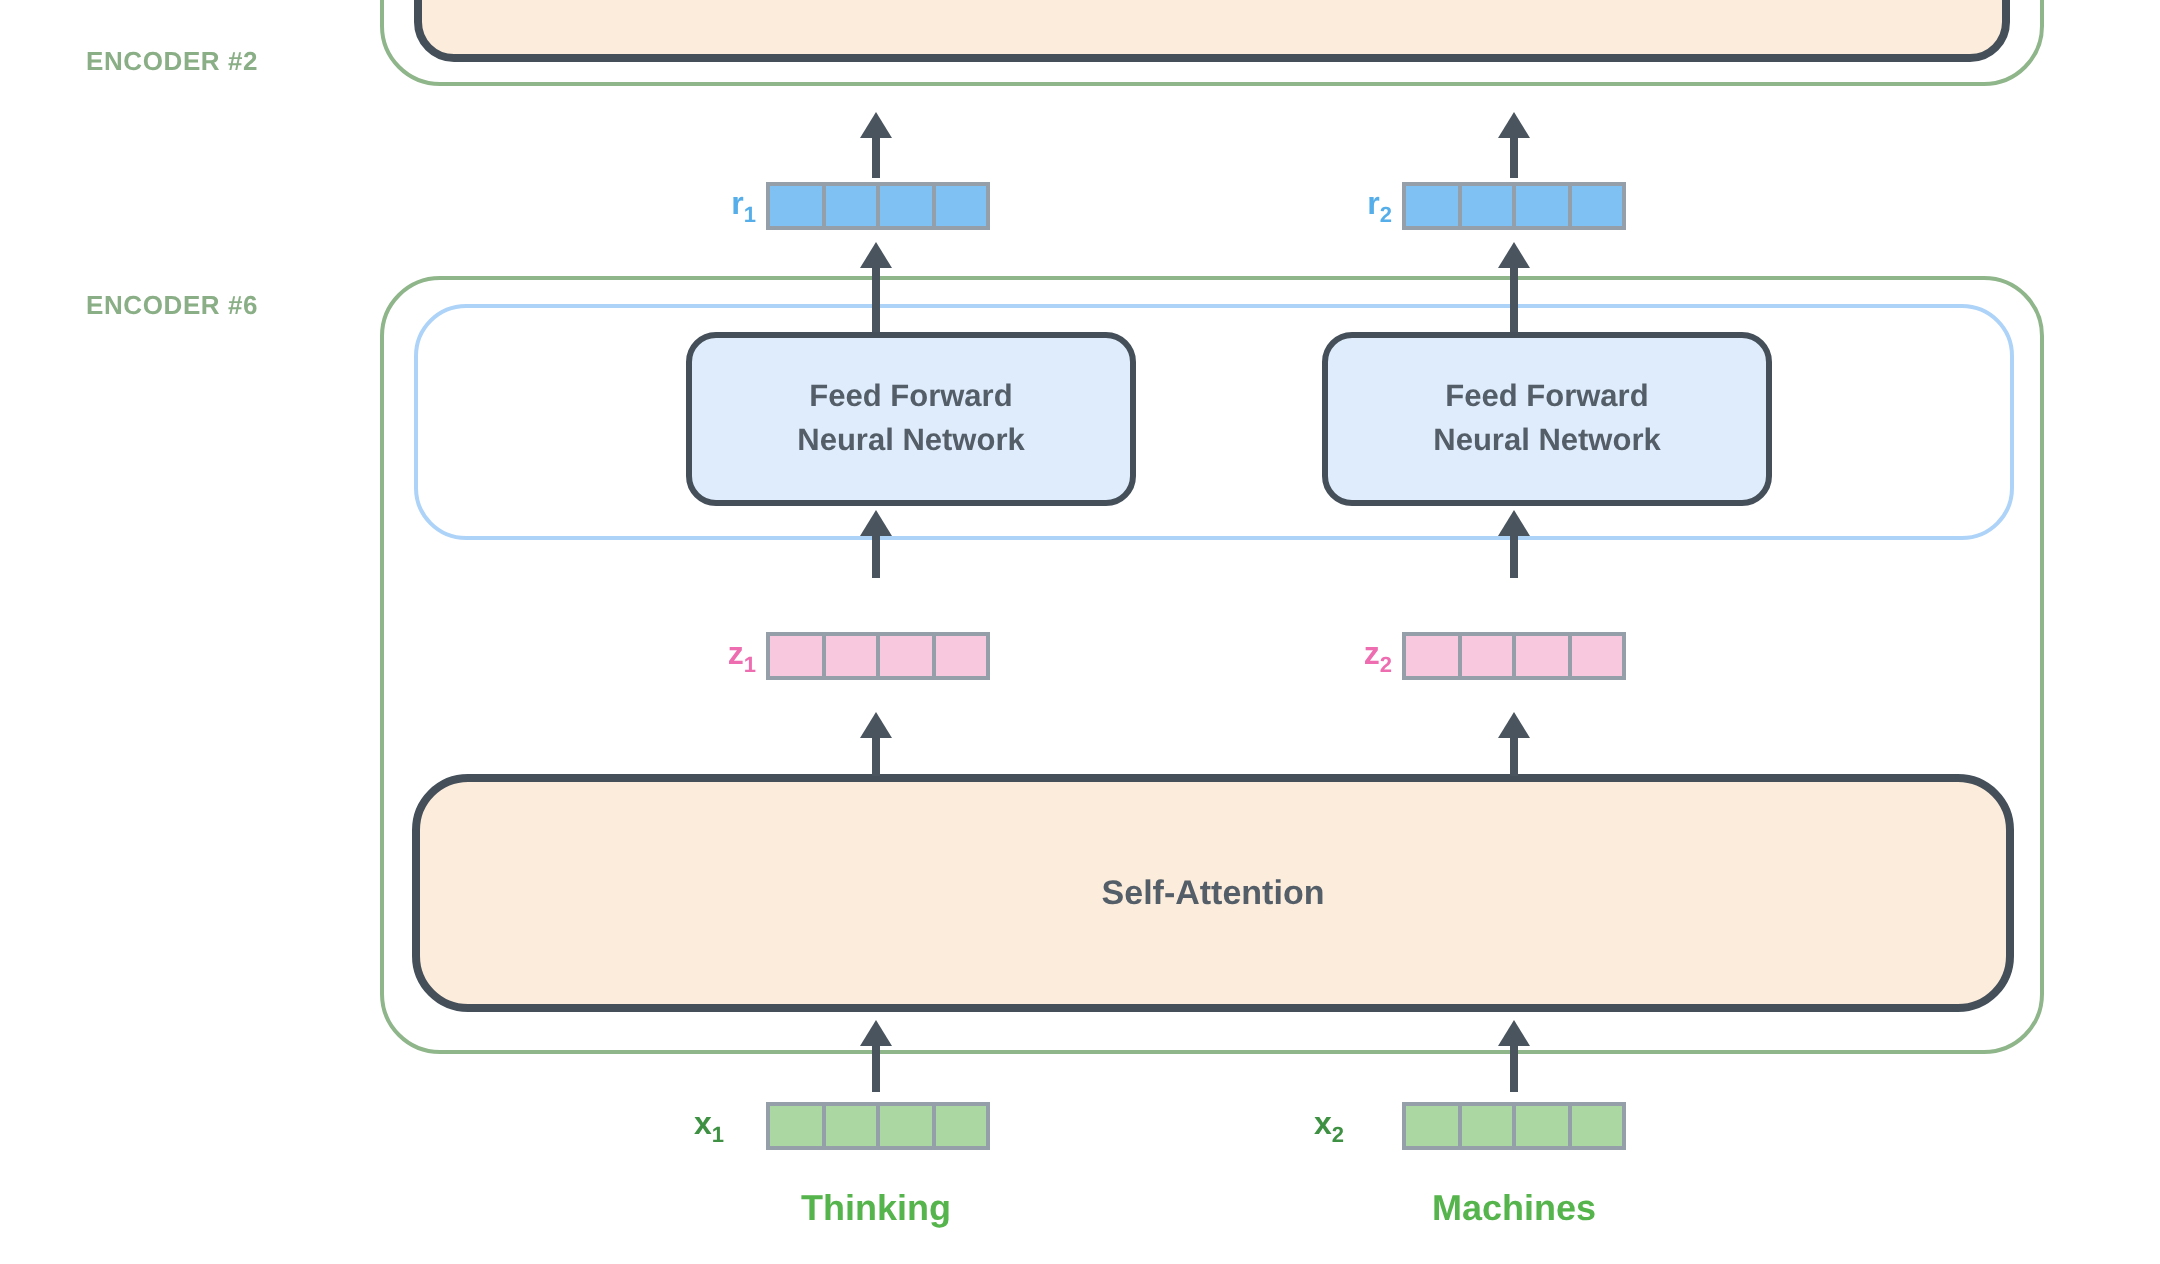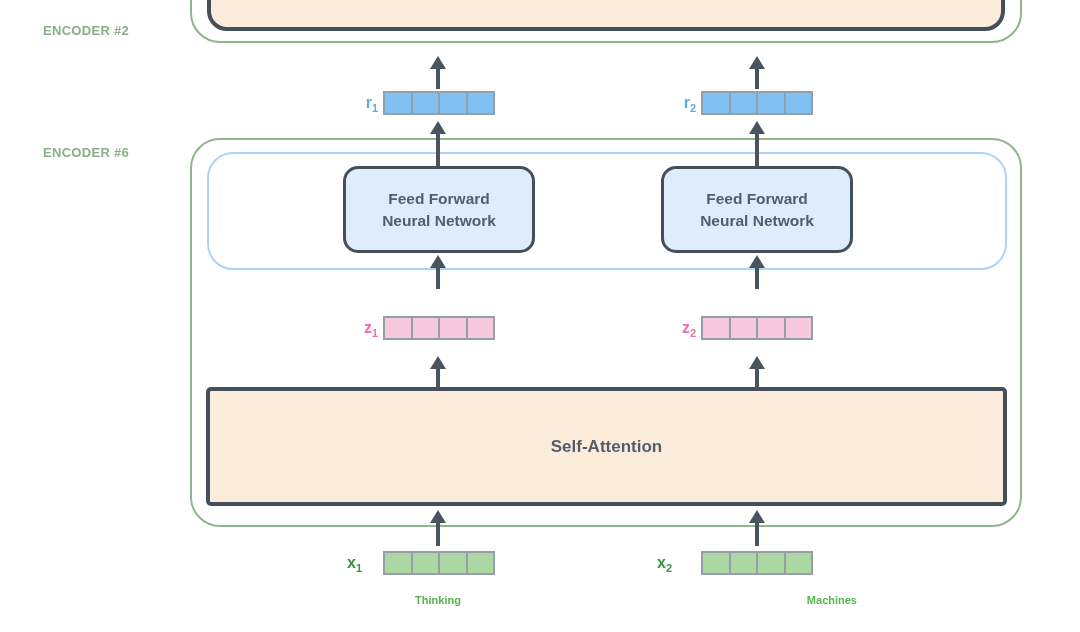--- a/index.html
+++ b/index.html
@@ -15,49 +15,49 @@
             border:4px solid var(--box-border-dark);border-radius:20px;box-sizing:border-box;}
 
   .inner-blue{position:absolute;left:207px;top:152px;width:800px;height:118px;border:2.5px solid var(--inner-border-blue);
               border-radius:26px;background:#fff;box-sizing:border-box;}
 
   .enc-label{position:absolute;left:43px;font-size:13px;font-weight:700;letter-spacing:.3px;color:var(--label-green);}
   .enc2-label{top:23px;}
   .enc1-label{top:145px;}
 
   
-  .ffnn{position:absolute;top:166px;width:192px;height:87px;background:var(--ffnn-fill);
+  .ffnn{position:absolute;top:166px;width:225px;height:87px;background:var(--ffnn-fill);
         border:3.5px solid var(--box-border-dark);border-radius:15px;box-sizing:border-box;
         display:flex;flex-direction:column;align-items:center;justify-content:center;
         font-size:15.5px;line-height:22px;font-weight:700;color:var(--text-dark);text-align:center;z-index:3;}
   .ffnn-1{left:343px;}
   .ffnn-2{left:661px;}
 
   
   .self-attn{position:absolute;left:206px;top:387px;width:801px;height:119px;background:var(--attention-fill);
-             border:4px solid var(--box-border-dark);border-radius:5px;box-sizing:border-box;
+             border:4px solid var(--box-border-dark);border-radius:28px;box-sizing:border-box;
              display:flex;align-items:center;justify-content:center;
              font-size:17px;font-weight:700;color:var(--text-dark);z-index:2;}
 
   
   .vec-block{position:absolute;display:flex;width:112px;height:24px;border:2px solid var(--vector-border);box-sizing:border-box;z-index:4;}
   .vec-block .cell{flex:1;border-left:2px solid var(--vector-border);}
   .vec-block .cell:first-child{border-left:none;}
   .vec-blue .cell{background:var(--vector-blue);}
   .vec-pink .cell{background:var(--vector-pink);}
   .vec-green .cell{background:var(--vector-green);}
 
   .vec-label{position:absolute;width:40px;text-align:right;font-size:16px;font-weight:700;line-height:24px;}
   .vec-label sub{font-size:11px;}
   .lab-blue{color:var(--label-blue);}
   .lab-pink{color:var(--label-pink);}
   .lab-green{color:var(--label-dark-green);}
 
   
-  .word{position:absolute;width:200px;text-align:center;font-size:11px;font-weight:700;color:var(--word-green);}
+  .word{position:absolute;width:200px;text-align:center;font-size:18px;font-weight:700;color:var(--word-green);}
 
   
   .arrow{position:absolute;width:16px;display:flex;flex-direction:column;align-items:center;z-index:10;}
   .arrow .head{width:0;height:0;border-left:8px solid transparent;border-right:8px solid transparent;
                border-bottom:13px solid var(--arrow-gray);}
   .arrow .stem{width:4px;flex:1;background:var(--arrow-gray);}
 </style>
 </head>
 <body>
 
@@ -168,15 +168,15 @@
     </div>
   <div class="vec-label lab-green" style="left:632px;top:551px;"><span>x</span><sub>2</sub></div>
   <div class="vec-block vec-green" style="left:701px;top:551px;">
       <div class="cell"></div>
       <div class="cell"></div>
       <div class="cell"></div>
       <div class="cell"></div>
     </div>
 
   <div class="word" style="left:338px;top:594px;">Thinking</div>
-  <div class="word" style="left:657px;top:594px;text-align:right;">Machines</div>
+  <div class="word" style="left:657px;top:594px;">Machines</div>
 
 </div>
 
 </body></html>

